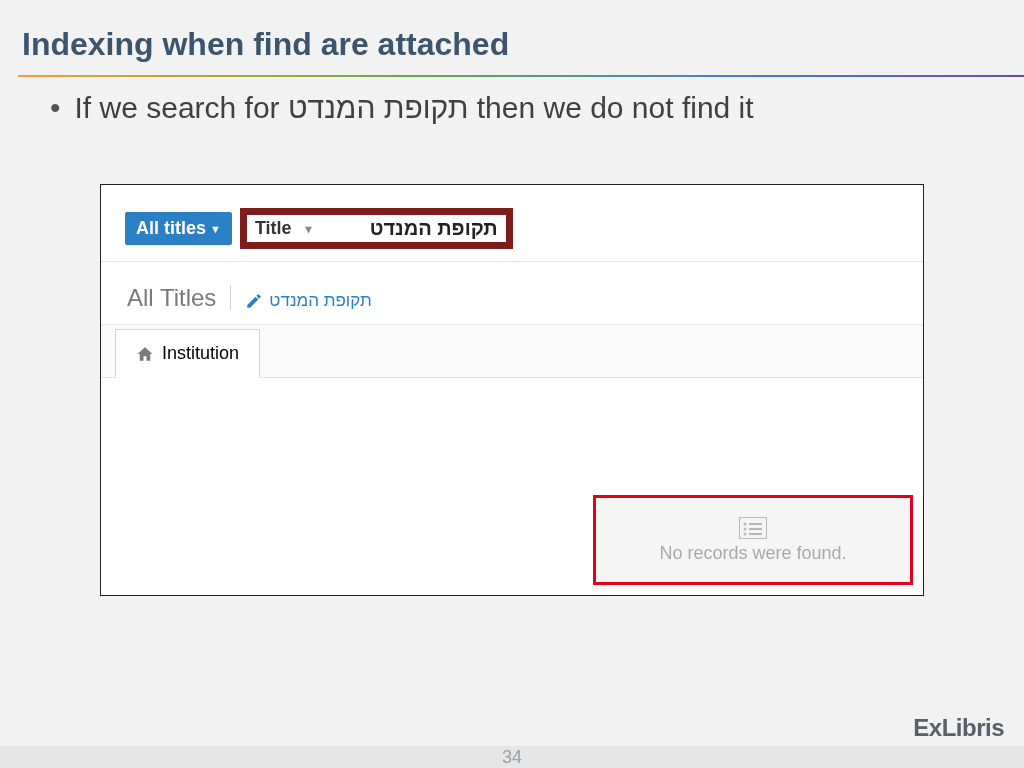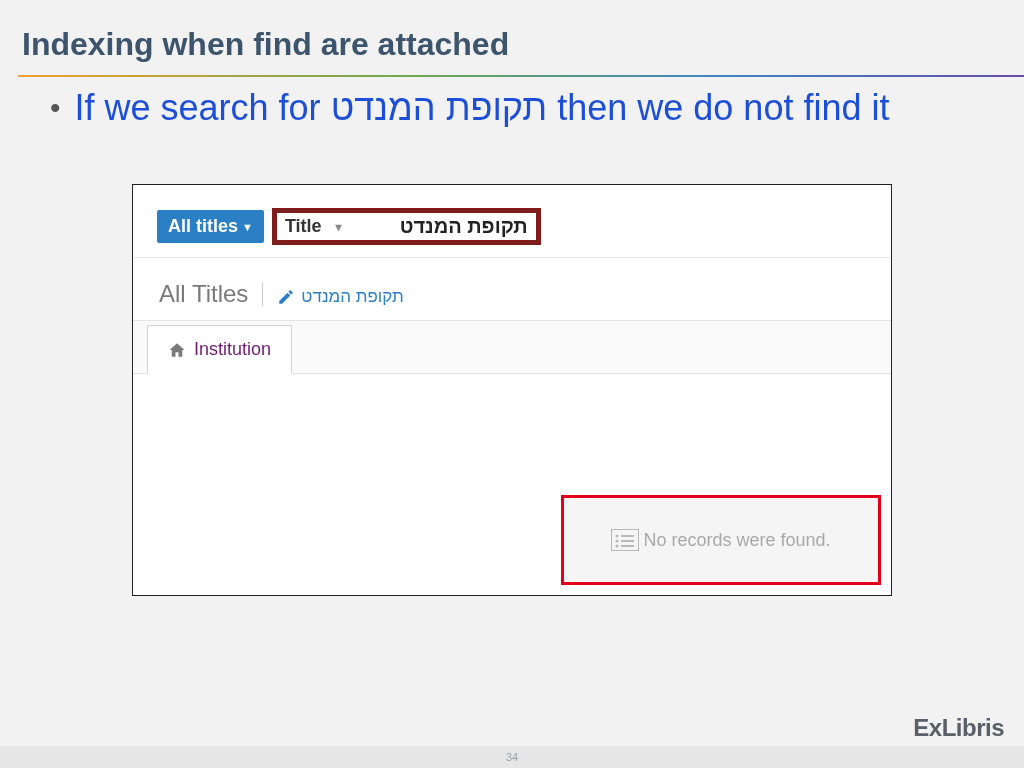--- a/index.html
+++ b/index.html
@@ -29,33 +29,33 @@
       display: flex;
       align-items: flex-start;
       gap: 14px;
     }
     .bullet-dot {
       font-size: 30px;
       color: #555;
       line-height: 42px;
     }
     .bullet-text {
-      font-size: 36px;
-      color: #1d4ed8;
+      font-size: 30px;
+      color: #404040;
       line-height: 42px;
       display: inline;
       text-align: center;
     }
     .bullet-hebrew {
       direction: rtl;
       unicode-bidi: embed;
     }
     .screenshot {
       margin: 55px auto 0 auto;
-      width: 760px;
+      width: 824px;
       height: 412px;
       border: 1.5px solid #222;
       background: #fff;
       position: relative;
       font-family: Arial, sans-serif;
     }
     .search-bar {
       display: flex;
       align-items: center;
       padding: 23px 0 0 24px;
@@ -66,21 +66,21 @@
       color: #fff;
       font-size: 18px;
       font-weight: 600;
       padding: 6px 11px;
       display: flex;
       align-items: center;
       gap: 4px;
       border-radius: 2px;
     }
     .hl-box {
-      border: 5px solid #7f1d1d;
+      border: 7px solid #7f1d1d;
       display: flex;
       align-items: center;
       padding: 2px 8px 2px 8px;
     }
     .title-filter {
       font-size: 18px;
       font-weight: bold;
       color: #333;
       display: flex;
       align-items: center;
@@ -136,56 +136,56 @@
       padding: 13px 20px;
       font-size: 18px;
       display: flex;
       align-items: center;
       gap: 8px;
     }
     .tab-active {
       background: #fff;
       border: 1px solid #d5d5d5;
       border-bottom: 1px solid #fff;
-      color: #701a75;
+      color: #000000;
       margin-bottom: -1px;
     }
     .tab-inactive {
       background: #ececec;
       border: 1px solid #d5d5d5;
       color: #2b7fc4;
     }
     .no-records {
       position: absolute;
       right: 10px;
       bottom: 10px;
       width: 320px;
       height: 90px;
       border: 3px solid #e4001c;
       background: #f5f5f5;
       display: flex;
-      flex-direction: row;
+      flex-direction: column;
       align-items: center;
       justify-content: center;
       gap: 4px;
     }
     .no-records-text {
       color: #a9a9a9;
       font-size: 18px;
     }
     .footer-bar {
       position: absolute;
       bottom: 0;
       left: 0;
       right: 0;
       height: 22px;
       background: #e6e6e6;
       text-align: center;
       color: #9aa2a8;
-      font-size: 11px;
+      font-size: 18px;
       line-height: 22px;
     }
     .logo {
       position: absolute;
       right: 20px;
       bottom: 26px;
       font-size: 24px;
       font-weight: bold;
       color: #5a6068;
       letter-spacing: -0.5px;

